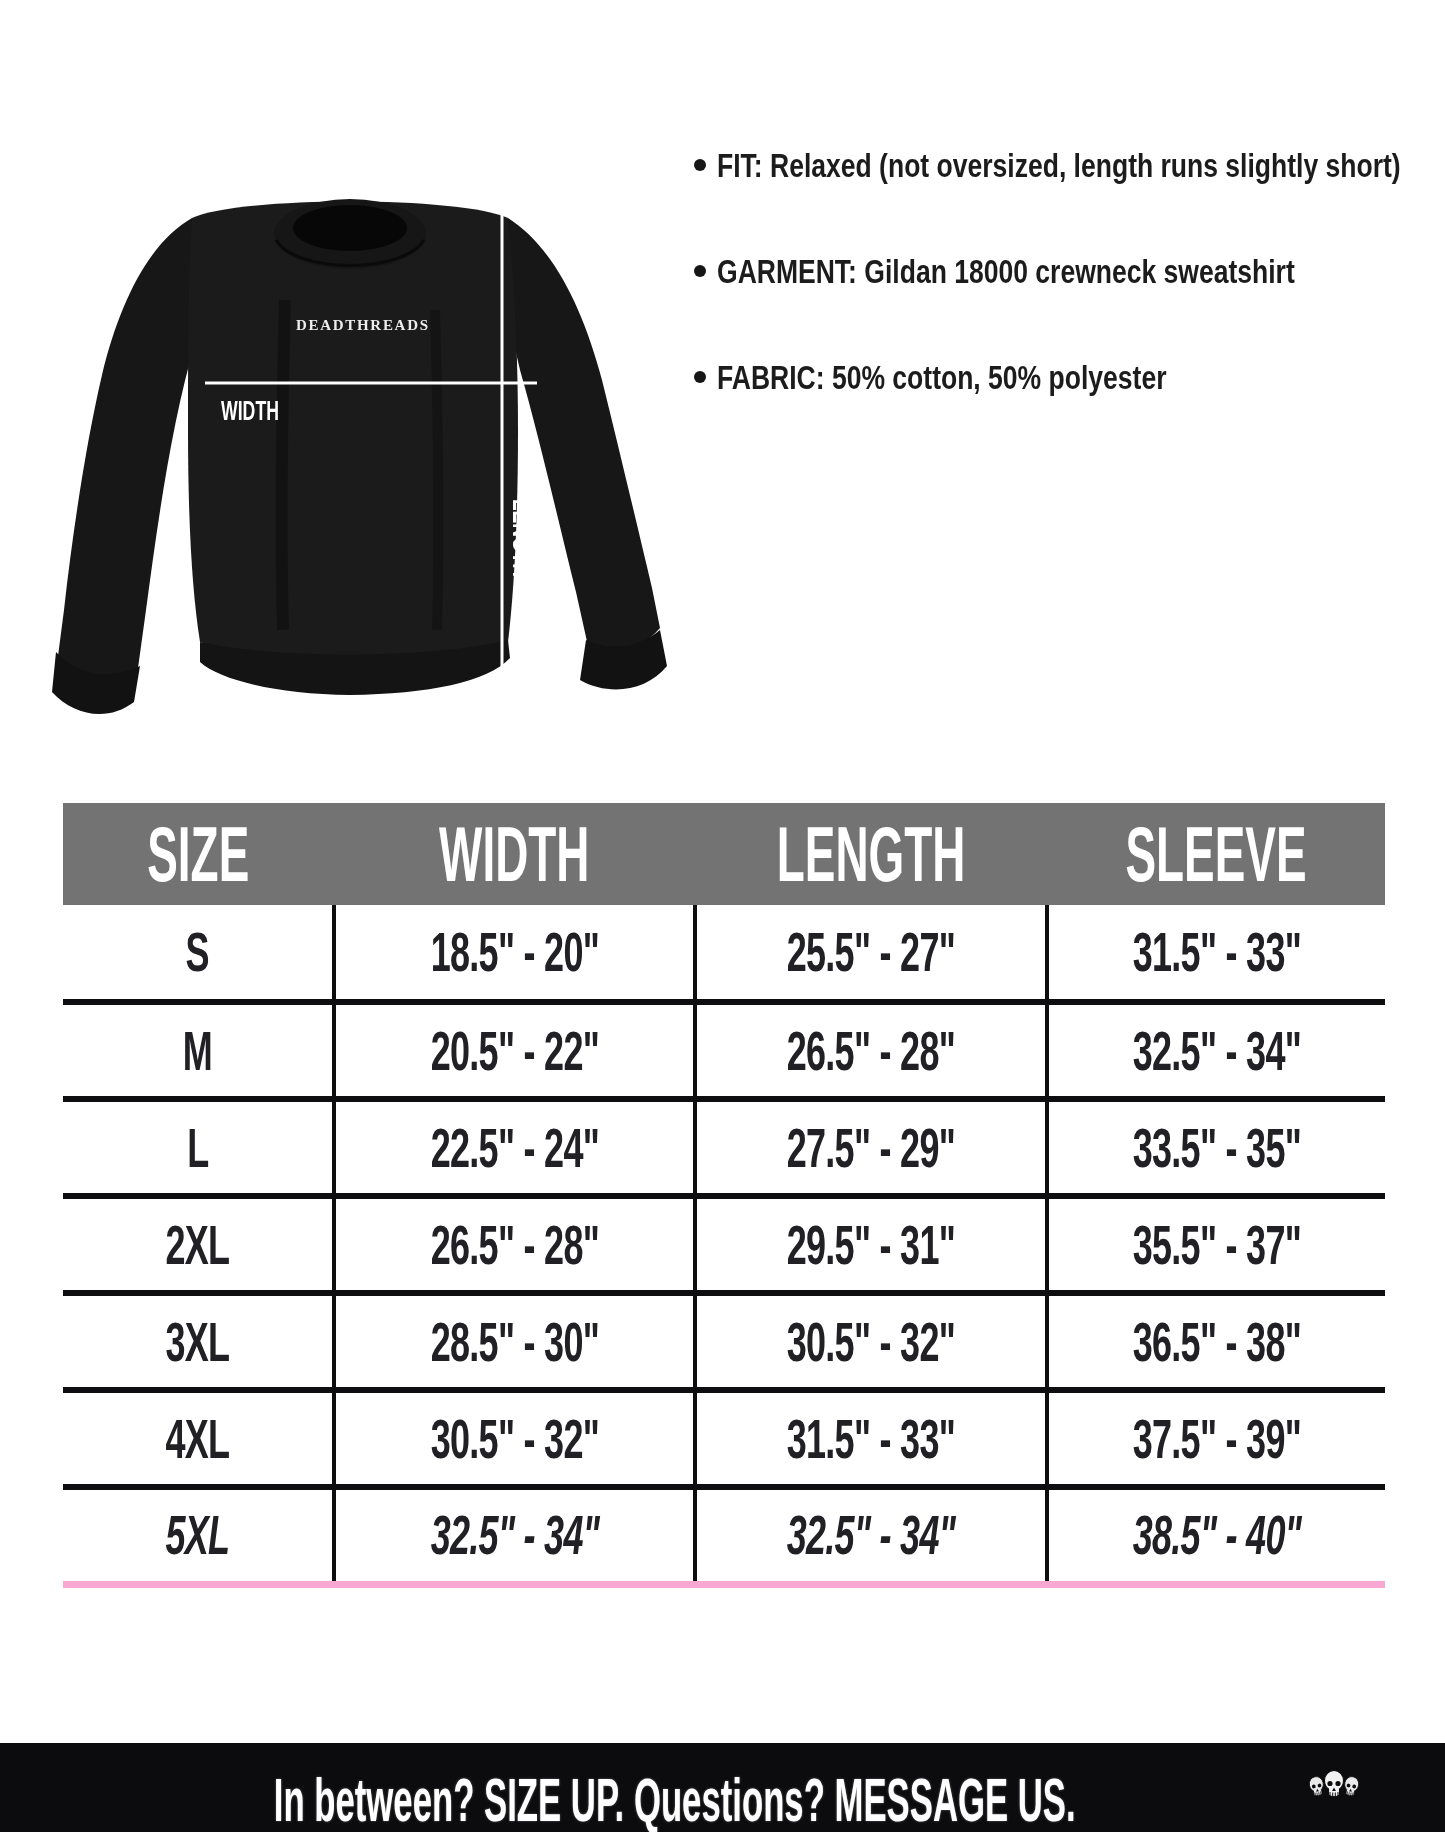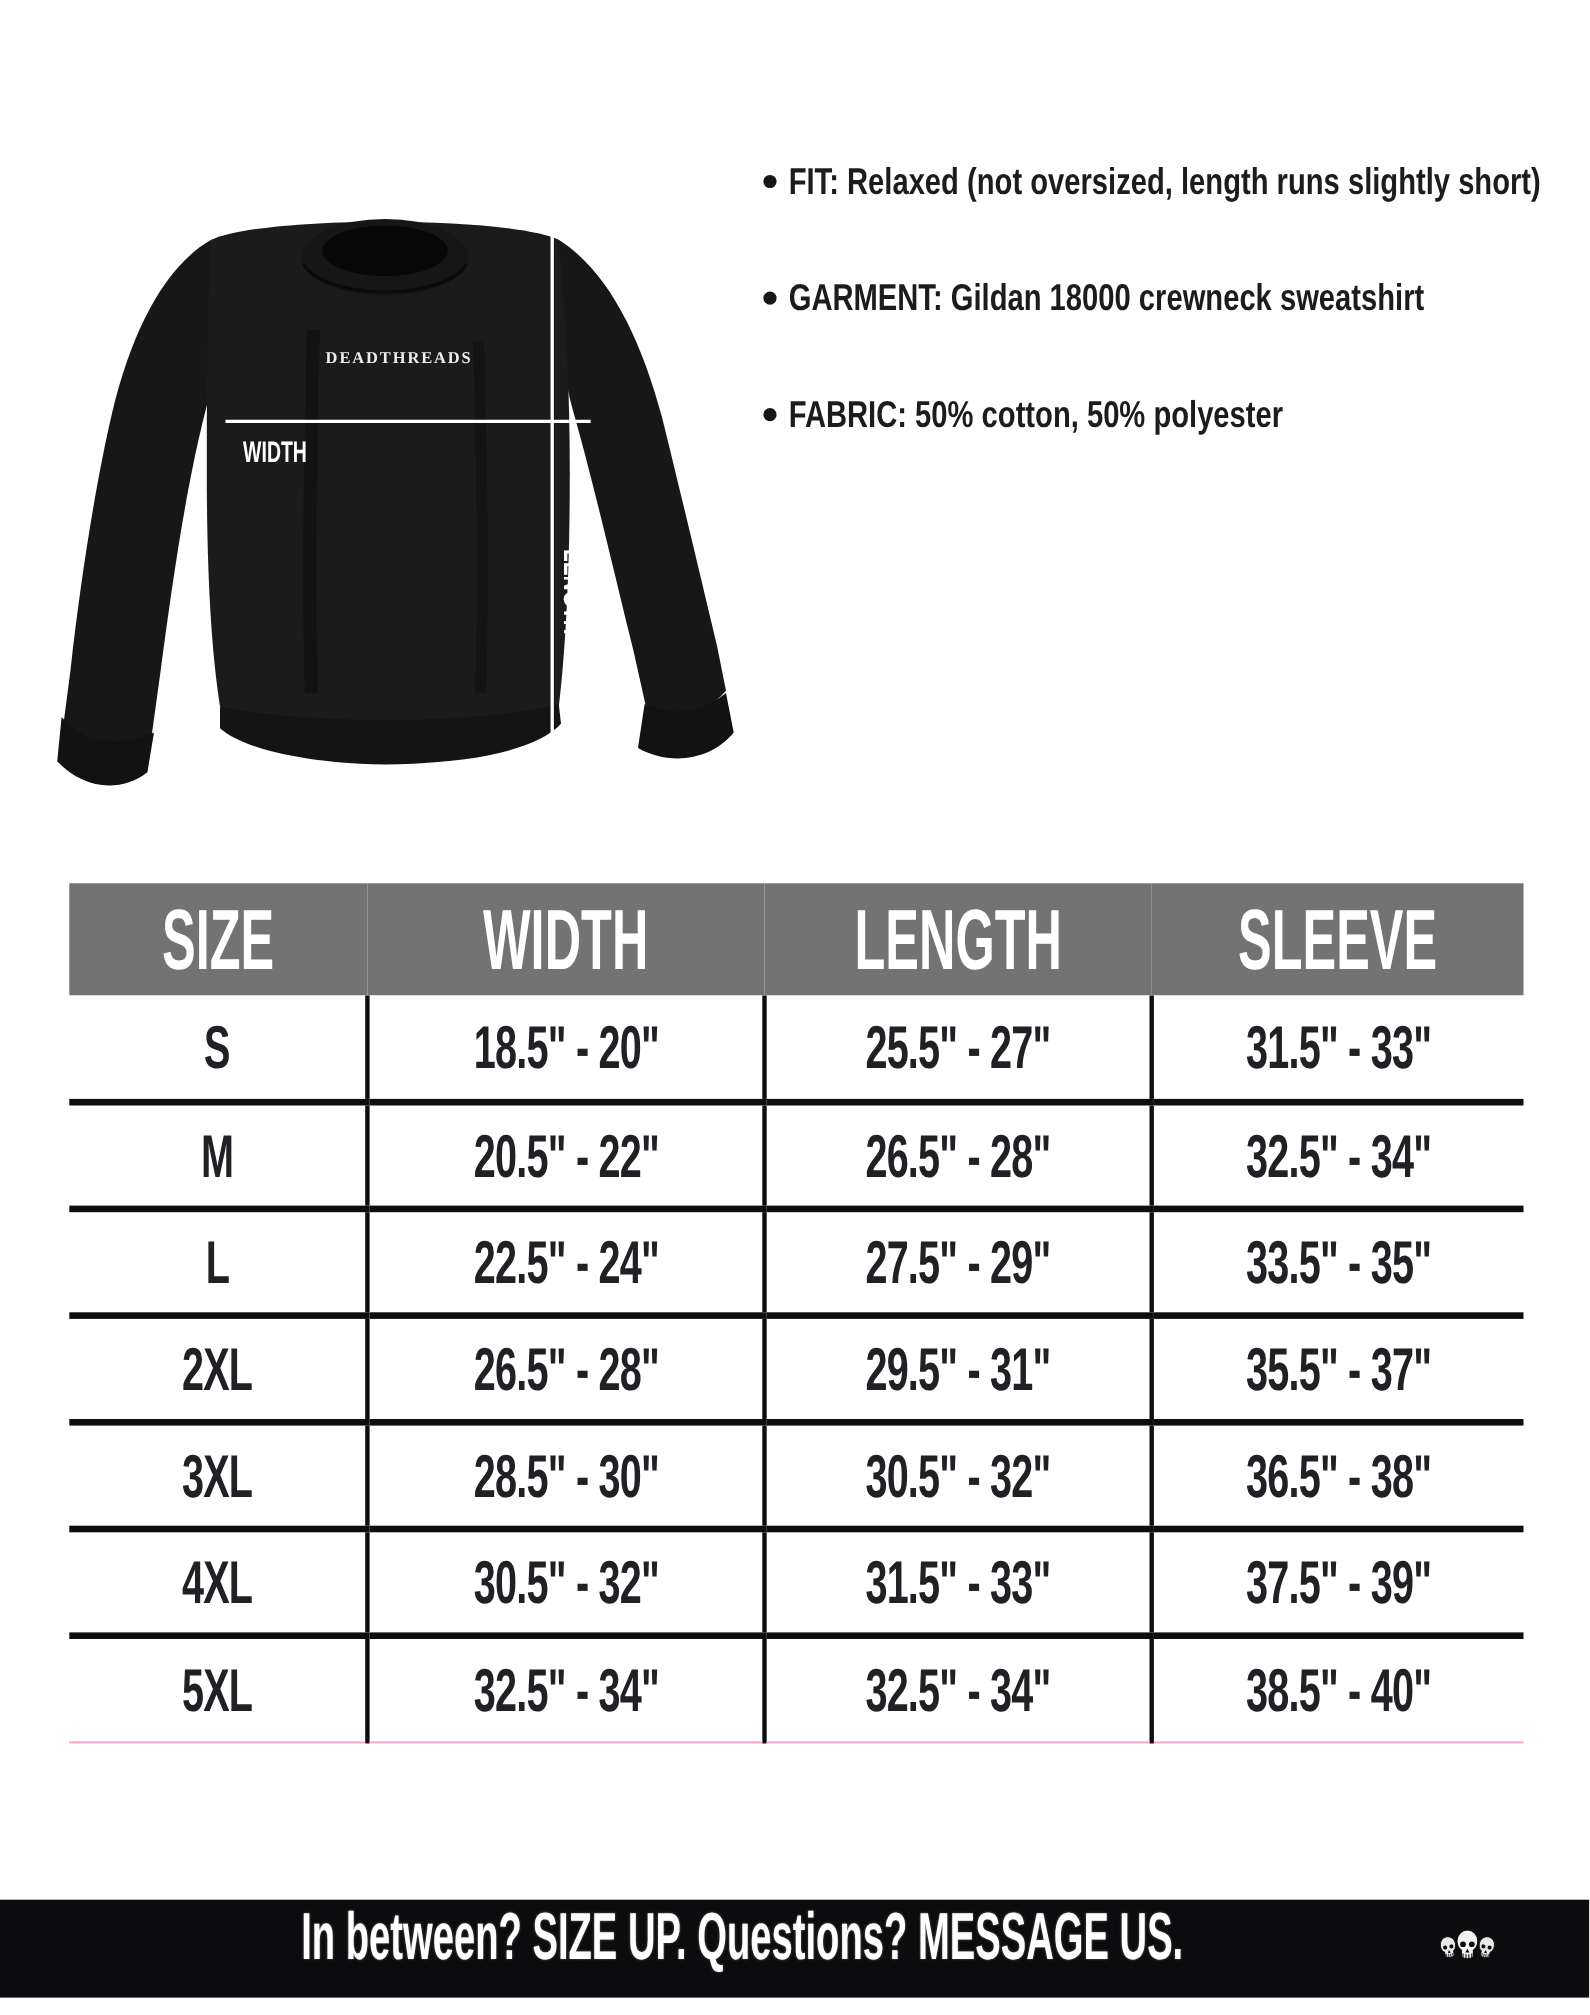--- a/index.html
+++ b/index.html
@@ -28,30 +28,30 @@
   .size-table thead tr{height:102px;}
   .size-table th{background:#737373;padding:0;text-align:center;vertical-align:middle;}
   .size-table th span{
     display:inline-block;color:#ffffff;font-size:74px;font-weight:700;
     transform:scale(0.62,1.05);white-space:nowrap;
   }
   .size-table tbody tr{height:97px;}
   .size-table td{padding:0;text-align:center;vertical-align:middle;border-top:6px solid #0e0e11;background:#ffffff;}
   .size-table tbody tr:first-child td{border-top:none;}
   .size-table td + td{border-left:4px solid #0e0e11;}
-  .size-table tbody tr:last-child td{border-bottom:2px solid #f9a8d4;}
+  .size-table tbody tr:last-child td{border-bottom:7px solid #f9a8d4;font-style:italic;}
   .size-table td span{
     display:inline-block;color:#212125;font-size:50px;font-weight:700;
     transform:scale(0.72,1.1);white-space:nowrap;letter-spacing:-1px;
   }
 
   
   .footer{
-    position:absolute;left:0;bottom:16px;width:1445px;height:89px;background:#0c0c0e;
-    display:flex;align-items:flex-start;justify-content:center;
+    position:absolute;left:0;bottom:0;width:1445px;height:89px;background:#0c0c0e;
+    display:flex;align-items:flex-end;justify-content:center;
   }
   .footer-message{
     display:inline-block;color:#ffffff;font-size:56px;font-weight:700;white-space:nowrap;
     transform:scale(0.62,1.08);margin-right:95px;
     text-shadow:0 0 3px rgba(255,255,255,0.35);
   }
   .skulls{position:absolute;right:78px;top:50%;transform:translateY(-50%);width:66px;height:58px;}
 </style>
 </head>
 <body>

